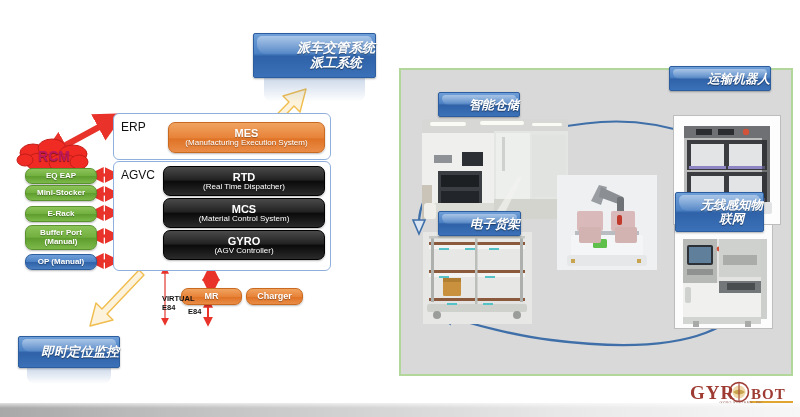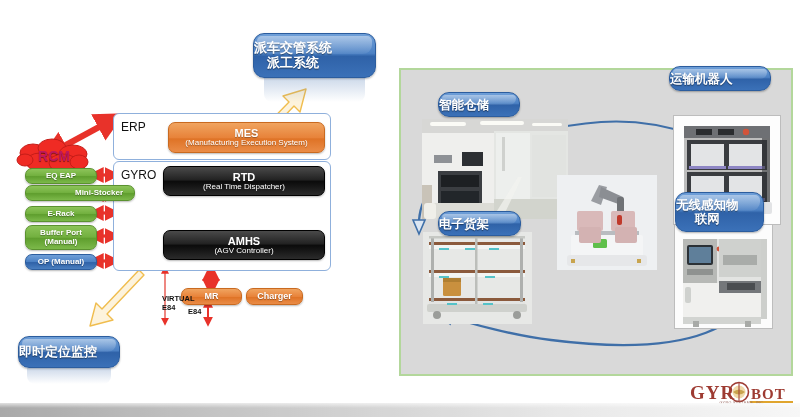--- a/index.html
+++ b/index.html
@@ -17,26 +17,27 @@
   }
   .bottom-shade:after{
     content:"";position:absolute;left:0;top:0;width:100%;height:5px;
     background:linear-gradient(to bottom,rgba(255,255,255,.65),rgba(255,255,255,0));
   }
 
   
   .bluepill{
     position:absolute;
     background:linear-gradient(to bottom,#6f9fd8 0%,#4c81c4 45%,#2f62a8 52%,#3b71b8 100%);
-    border:1px solid #2c5d9e;border-radius:11px;
+    border:1px solid #2c5d9e;border-radius:2px;
     color:#ffffff;text-align:center;
     box-shadow:0 1px 2px rgba(0,0,0,.30);
-    display:flex;align-items:center;justify-content:flex-start;
+    display:flex;align-items:center;justify-content:flex-end;
     line-height:1.12;font-weight:bold;
     text-shadow:0 1px 1px rgba(0,0,0,.45);
+    font-style:italic;
   }
   .bluepill:before{
     content:"";position:absolute;left:3px;right:3px;top:2px;height:42%;
     border-radius:5px 5px 9px 9px;
     background:linear-gradient(to bottom,rgba(255,255,255,.42),rgba(255,255,255,.05));
     pointer-events:none;
   }
   .reflect:after{
     content:"";position:absolute;left:8%;right:8%;top:102%;height:55%;
     background:linear-gradient(to bottom,rgba(90,130,185,.30),rgba(90,130,185,0));
@@ -181,35 +182,39 @@
   </div>
 
   <div class="panel" style="left:113px;top:113px;width:216px;height:45px;"></div>
   <div class="panel-label" style="left:121px;top:120px;">ERP</div>
   <div class="orangebox" style="left:168px;top:122px;width:155px;height:29px;">
     <div class="b-t1" style="font-size:11px;">MES</div>
     <div class="b-t2" style="font-size:8px;padding:0 3px;">(Manufacturing Execution System)</div>
   </div>
 
   <div class="panel" style="left:113px;top:161px;width:216px;height:108px;"></div>
-  <div class="panel-label" style="left:121px;top:168px;">GYRO</div>
+  <div class="panel-label" style="left:121px;top:168px;">AGVC</div>
 
   <div class="blackbox" style="left:163px;top:166px;width:160px;height:28px;">
     <div class="b-t1" style="font-size:11px;">RTD</div>
     <div class="b-t2" style="font-size:8px;">(Real Time Dispatcher)</div>
   </div>
+  <div class="blackbox" style="left:163px;top:198px;width:160px;height:28px;">
+    <div class="b-t1" style="font-size:11px;">MCS</div>
+    <div class="b-t2" style="font-size:8px;">(Material Control System)</div>
+  </div>
   <div class="blackbox" style="left:163px;top:230px;width:160px;height:28px;">
-    <div class="b-t1" style="font-size:11px;">AMHS</div>
+    <div class="b-t1" style="font-size:11px;">GYRO</div>
     <div class="b-t2" style="font-size:8px;">(AGV Controller)</div>
   </div>
 
   <div class="greenbox" style="left:25px;top:168px;width:70px;height:14px;">
     <div style="font-size:8px;font-weight:bold;">EQ EAP</div>
   </div>
-  <div class="greenbox" style="left:25px;top:185px;width:70px;height:14px;padding-left:38px;">
+  <div class="greenbox" style="left:25px;top:185px;width:70px;height:14px;">
     <div style="font-size:8px;font-weight:bold;">Mini-Stocker</div>
   </div>
   <div class="greenbox" style="left:25px;top:206px;width:70px;height:14px;">
     <div style="font-size:8px;font-weight:bold;">E-Rack</div>
   </div>
   <div class="greenbox" style="left:25px;top:225px;width:70px;height:23px;">
     <div style="font-size:8px;font-weight:bold;">Buffer Port</div>
     <div style="font-size:8px;font-weight:bold;">(Manual)</div>
   </div>
   <div class="bluebox" style="left:25px;top:254px;width:70px;height:14px;">

